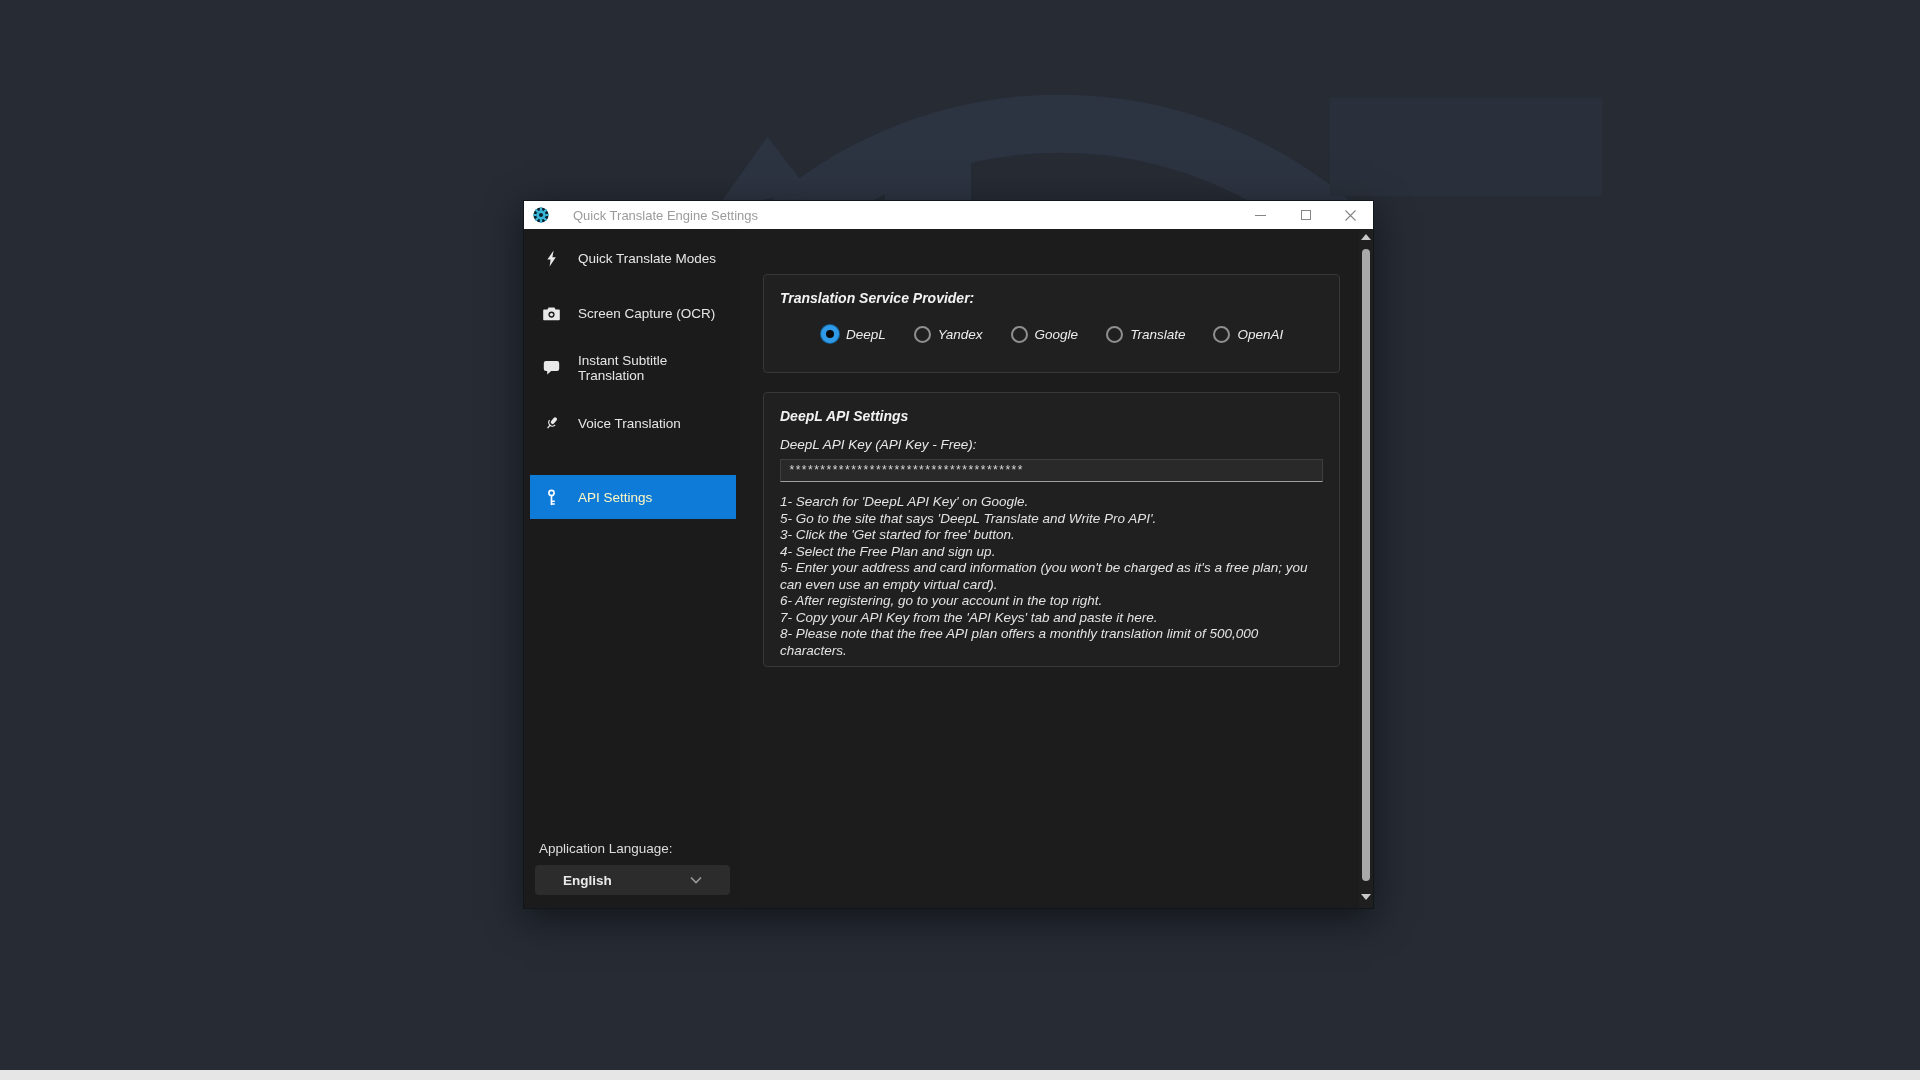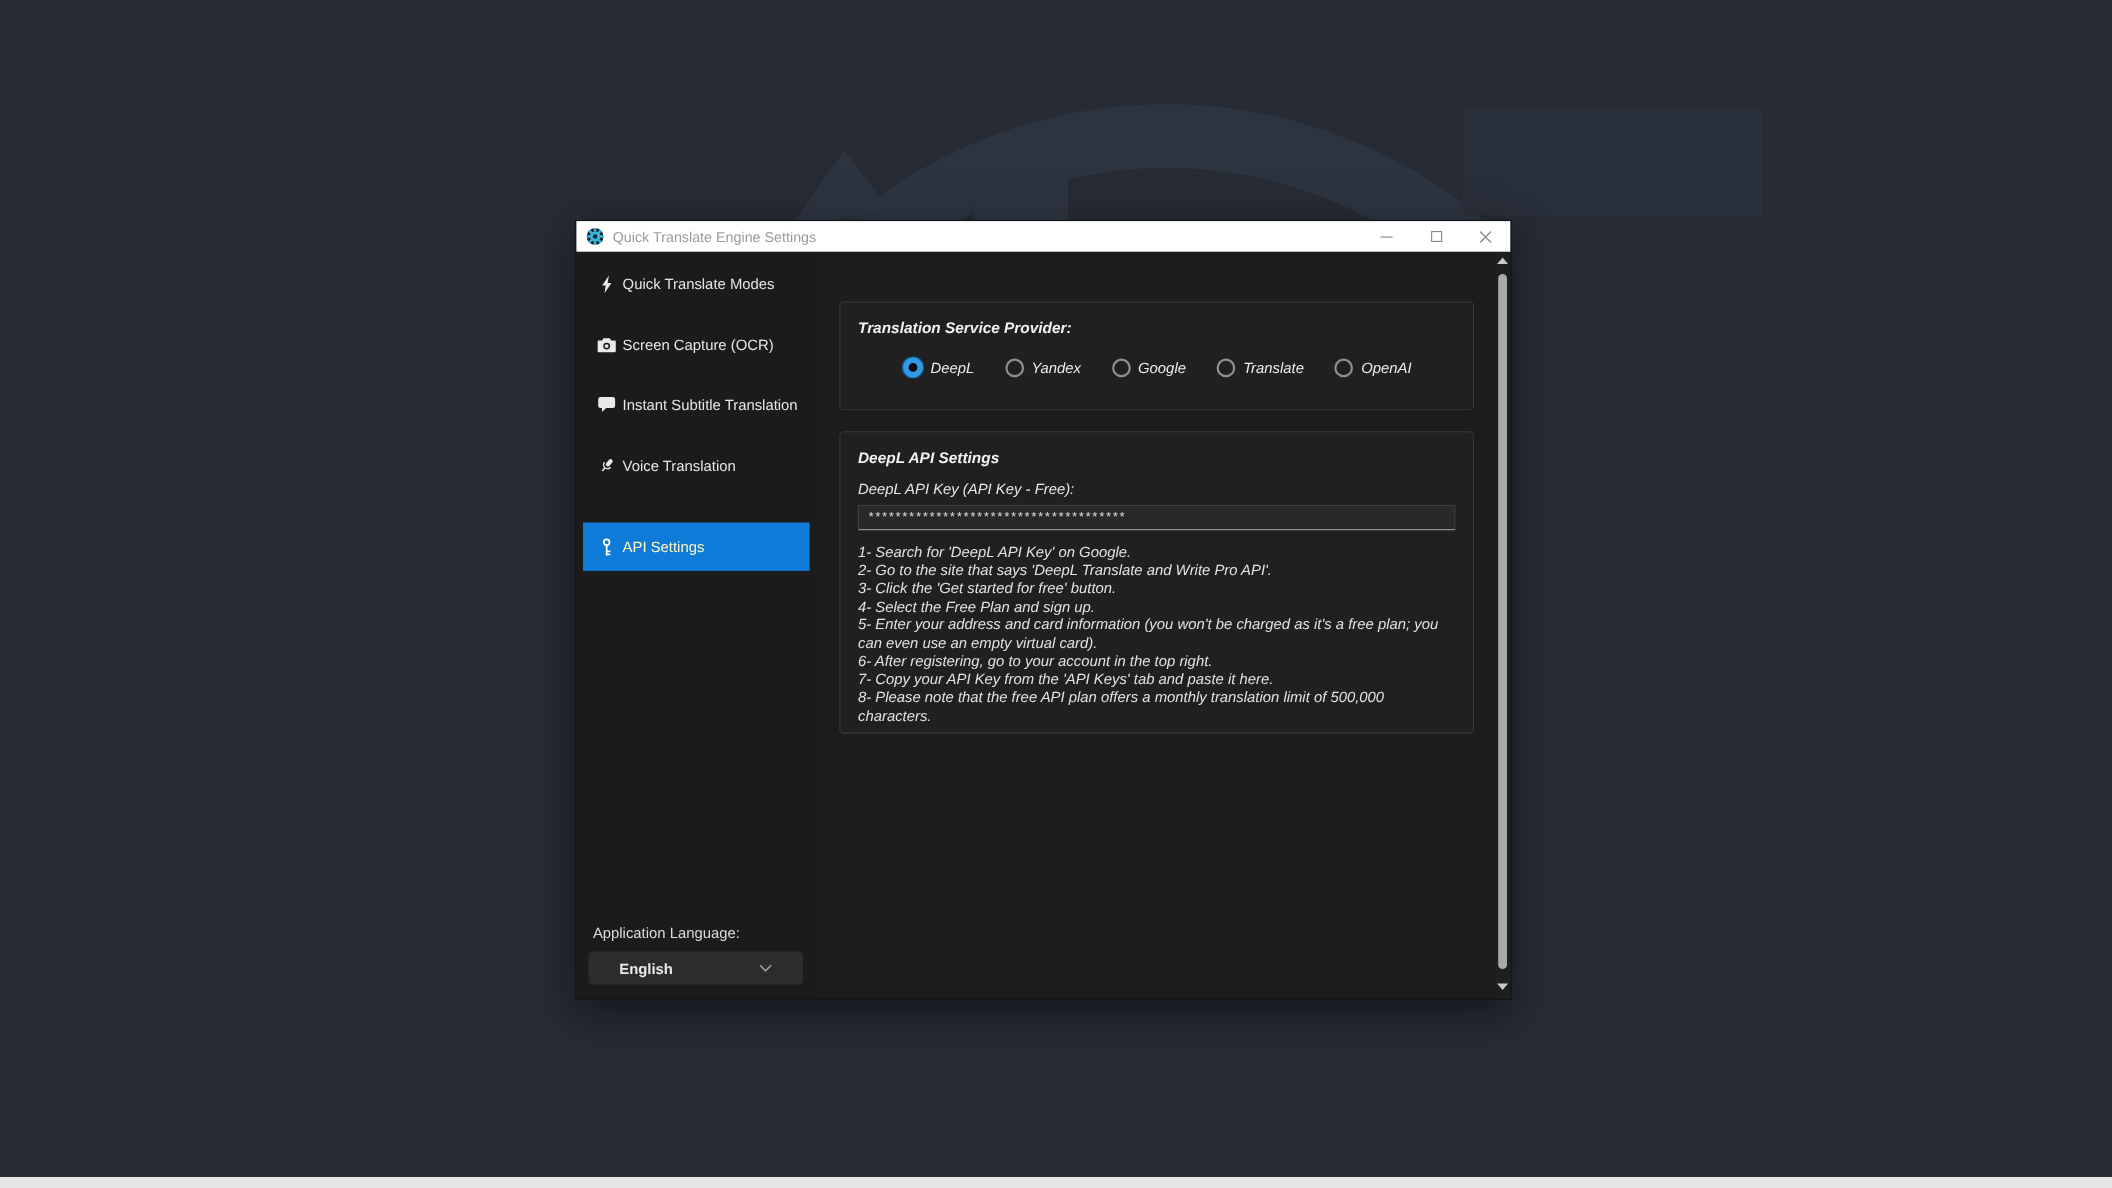--- a/index.html
+++ b/index.html
@@ -11,32 +11,32 @@
   .watermark { position:absolute; left:0; top:0; }
   .bottom-strip { position:absolute; left:0; top:1070px; width:1920px; height:10px; background:#e6e6e6; }
 
   
   .window { position:absolute; left:523px; top:200px; width:851px; height:709px;
             background:#1c1c1c; border:1px solid #11161d;
             box-shadow:0 10px 34px rgba(0,0,0,.5); display:flex; flex-direction:column; }
 
   .titlebar { height:28px; background:#ffffff; display:flex; align-items:center; flex:0 0 28px; }
   .app-icon { margin-left:9px; width:16px; height:16px; flex:0 0 16px; }
-  .title-text { margin-left:8px; font-size:13px; color:#9b9b9b; white-space:nowrap; }
+  .title-text { margin-left:24px; font-size:13px; color:#9b9b9b; white-space:nowrap; }
   .tb-spacer { flex:1; }
   .ctrl { width:45px; height:28px; display:flex; align-items:center; justify-content:center; cursor:pointer; }
   .glyph-min { width:11px; height:1px; background:#858585; display:block; }
   .glyph-max { width:10px; height:10px; border:1px solid #858585; display:block; }
 
   .winbody { flex:1; display:flex; background:#1c1c1c; min-height:0; }
 
   
   .sidebar { width:217px; flex:0 0 217px; background:#1b1b1b; position:relative; padding-top:7px; }
   .side-item { height:44px; margin:0 5px 11px 6px; display:flex; align-items:center;
-               padding-left:13px; gap:6px; color:#e6e6e6; font-size:13.5px; cursor:pointer; }
+               padding-left:13px; gap:18px; color:#e6e6e6; font-size:13.5px; cursor:pointer; }
   .side-item .icn { width:17px; height:17px; flex:0 0 17px; display:flex; align-items:center; justify-content:center; }
   .side-item.selected { background:#0f7bd9; color:#fef9c3; margin-top:30px; }
 
   .lang-label { position:absolute; left:15px; bottom:52px; font-size:13.5px; color:#dddddd; }
   .lang-select { position:absolute; left:11px; right:11px; bottom:13px; height:30px;
                  background:#2c2c2c; border-radius:4px; display:flex; align-items:center;
                  padding:0 28px; cursor:pointer; }
   .lang-value { flex:1; font-size:13.5px; font-weight:bold; color:#eaeaea; }
 
   
@@ -215,21 +215,21 @@
             </label>
           </div>
         </div>
 
         <div class="box deepl-box">
           <div class="box-title">DeepL API Settings</div>
           <div class="field-label">DeepL API Key (API Key - Free):</div>
           <div class="api-input">**************************************</div>
           <div class="instructions">
             <div>1- Search for 'DeepL API Key' on Google.</div>
-            <div>2- Go to the site that says 'DeepL Translate and Write Pro API'.</div>
+            <div>5- Go to the site that says 'DeepL Translate and Write Pro API'.</div>
             <div>3- Click the 'Get started for free' button.</div>
             <div>4- Select the Free Plan and sign up.</div>
             <div>5- Enter your address and card information (you won't be charged as it's a free plan; you can even use an empty virtual card).</div>
             <div>6- After registering, go to your account in the top right.</div>
             <div>7- Copy your API Key from the 'API Keys' tab and paste it here.</div>
             <div>8- Please note that the free API plan offers a monthly translation limit of 500,000 characters.</div>
           </div>
         </div>
       </div>
 

